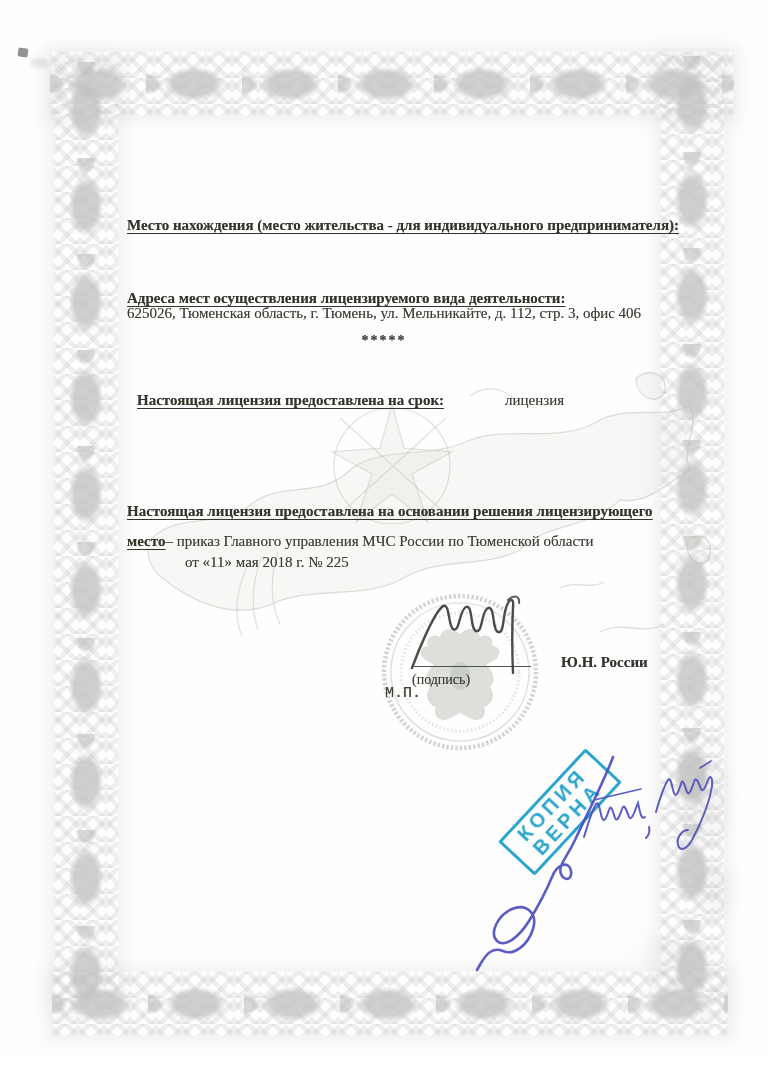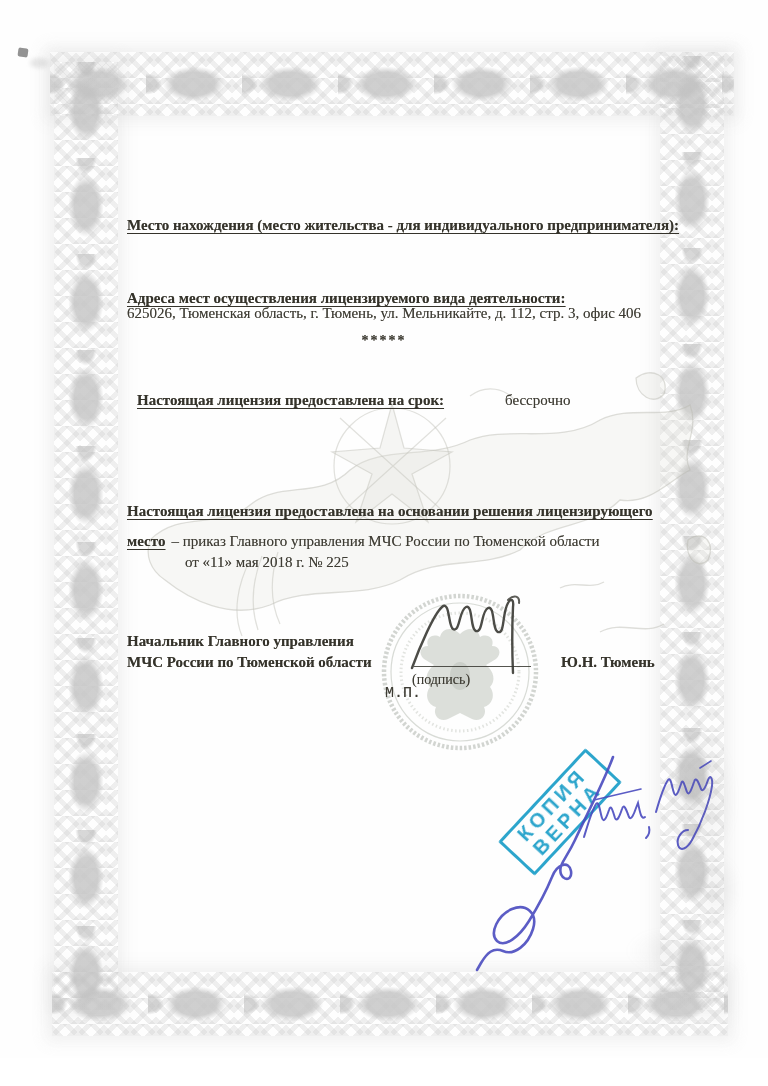--- a/index.html
+++ b/index.html
@@ -31,21 +31,21 @@
     background-size:64px 96px,64px 96px,26px 26px,26px 26px;
     box-shadow:0 0 14px 6px rgba(205,205,205,.30);
   }
   
   .txt{position:absolute;font-size:15px;line-height:19px;white-space:nowrap;
        text-shadow:0 0 .5px rgba(75,72,60,.55);}
   .hd{font-weight:bold;color:#35332b;
       text-decoration:underline;text-decoration-thickness:1.4px;text-underline-offset:2.5px;}
   .bold{font-weight:bold;color:#35332b;}
   .stars{left:0;right:0;text-align:center;font-weight:bold;letter-spacing:2px;font-size:14px;}
-  .gap{margin-left:6px;}
+  .gap{}
   
   .sigline{position:absolute;left:414px;top:666px;width:117px;height:0;
            border-top:1.8px solid rgba(55,55,48,.85);}
   .stamp{
     position:absolute;left:496px;top:787px;width:122px;height:44px;
     border:3px solid rgba(44,165,204,.85);border-radius:2px;
     transform:rotate(-47deg);
     display:flex;flex-direction:column;align-items:center;justify-content:center;
     font-family:"Liberation Sans","DejaVu Sans",sans-serif;
     font-weight:bold;font-size:20px;line-height:21px;letter-spacing:4px;
@@ -96,31 +96,29 @@
   </svg>
 
   <div class="txt hd" style="left:127px;top:216px;">Место нахождения (место жительства - для индивидуального предпринимателя):</div>
 
   <div class="txt hd" style="left:127px;top:289px;">Адреса мест осуществления лицензируемого вида деятельности:</div>
   <div class="txt" style="left:127px;top:304px;">625026, Тюменская область, г. Тюмень, ул. Мельникайте, д. 112, стр. 3, офис 406</div>
 
   <div class="txt stars" style="top:331px;">*****</div>
 
   <div class="txt hd" style="left:137px;top:391px;">Настоящая лицензия предоставлена на срок:</div>
-  <div class="txt" style="left:505px;top:391px;">бессрочно</div>
+  <div class="txt" style="left:505px;top:391px;">лицензия</div>
 
   <div class="txt hd" style="left:127px;top:502px;">Настоящая лицензия предоставлена на основании решения лицензирующего</div>
   <div class="txt" style="left:127px;top:532px;">
     <span class="hd">место</span><span class="gap">– приказ Главного управления МЧС России по Тюменской области</span>
   </div>
   <div class="txt" style="left:185px;top:553px;text-align:center;">от «11» мая 2018 г. № 225</div>
 
-  <div class="txt bold" style="left:127px;top:632px;">Начальник Главного управления</div>
-  <div class="txt bold" style="left:127px;top:653px;">МЧС России по Тюменской области</div>
-  <div class="txt bold" style="left:561px;top:653px;">Ю.Н. Тюмень</div>
+  <div class="txt bold" style="left:561px;top:653px;">Ю.Н. России</div>
 
   <div class="sigline"></div>
   <div class="txt" style="left:412px;top:670px;width:100px;text-align:left;font-size:14px;">(подпись)</div>
   <div class="txt" style="left:385px;top:684px;font-family:Liberation Mono, monospace;">М.П.</div>
 
   <svg width="768" height="1086" viewBox="0 0 768 1086">
     <path d="M412,668 C420,646 434,614 442,607 C450,600 448,626 453,629 C460,633 459,610 466,607
              C473,604 470,629 476,631 C483,633 481,611 488,608 C495,605 492,630 498,632
              C505,634 502,613 508,603 C511,598 514,599 513,607 C512,628 512,650 513,673" stroke="#33332d" stroke-width="2.4" fill="none" stroke-linecap="round" opacity=".88"></path>
     <path d="M508,600 C514,594 520,596 519,603" stroke="#33332d" stroke-width="2" fill="none" stroke-linecap="round" opacity=".8"></path>

